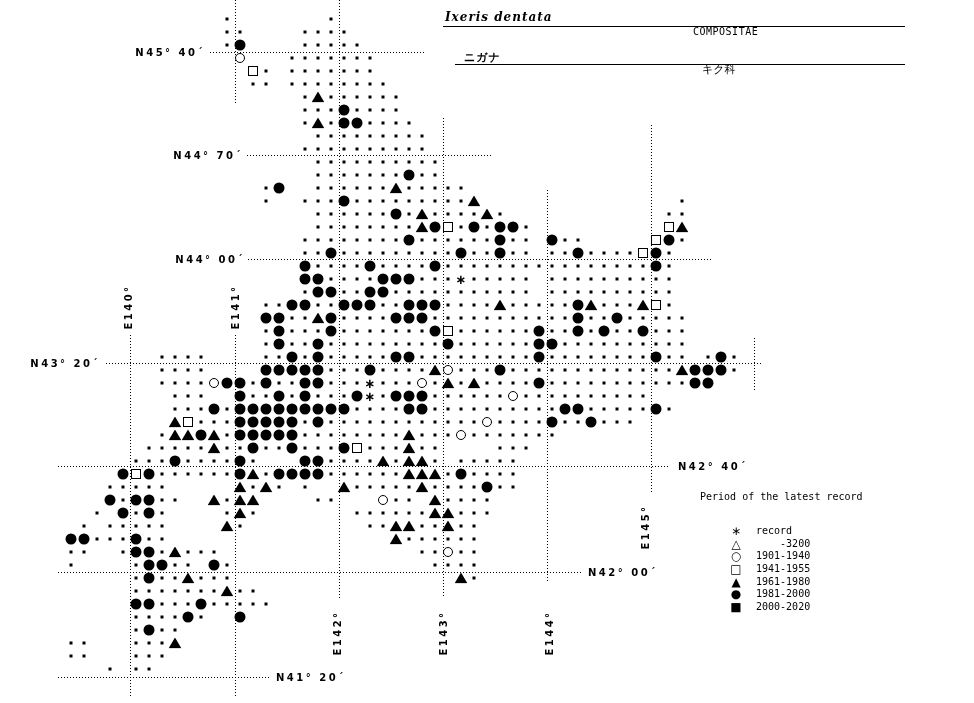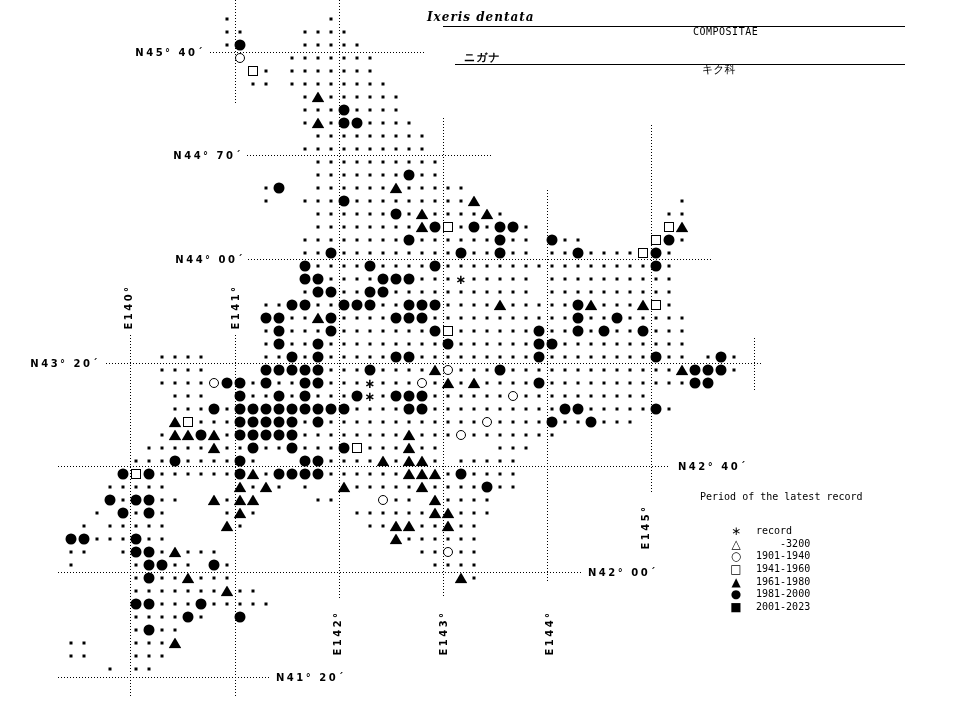--- a/index.html
+++ b/index.html
@@ -19,21 +19,21 @@
   .vline{position:absolute;width:1px;
     background-image:repeating-linear-gradient(to bottom,#000 0,#000 1px,transparent 1px,transparent 3px);}
   
   .lat-label{position:absolute;font:bold 10px "DejaVu Sans",sans-serif;letter-spacing:2.5px;
     white-space:nowrap;transform:translate(0,-50%);}
   .lat-label.end{transform:translate(-100%,-50%);}
   .lon-label{position:absolute;font:bold 10px "DejaVu Sans",sans-serif;letter-spacing:2.5px;
     white-space:nowrap;transform:translate(-50%,-50%) rotate(-90deg);}
   
   .rule{position:absolute;height:1px;background:#000;}
-  #species-latin{position:absolute;left:427px;top:10px;font:bold italic 12px "DejaVu Serif",serif;letter-spacing:1px;text-align:right;}
+  #species-latin{position:absolute;left:445px;top:10px;font:bold italic 12px "DejaVu Serif",serif;letter-spacing:1px;text-align:right;}
   #family-latin{position:absolute;left:693px;top:26px;font:10px "DejaVu Sans Mono",monospace;letter-spacing:0.5px;}
   #species-jp{position:absolute;left:464px;top:50px;font:bold 11px "DejaVu Sans",sans-serif;letter-spacing:1px;}
   #family-jp{position:absolute;left:702px;top:62px;font:11px "DejaVu Sans",sans-serif;}
   
   #legend-title{position:absolute;left:700px;top:491px;font:10px "DejaVu Sans Mono",monospace;white-space:pre;}
   .lg-row{position:absolute;left:727px;height:13px;}
   .lg-sym{display:inline-block;width:18px;text-align:center;font:12px "DejaVu Sans",sans-serif;vertical-align:middle;}
   .lg-lab{display:inline-block;margin-left:11px;font:10px "DejaVu Sans Mono",monospace;white-space:pre;vertical-align:middle;}
   
   #footer{position:absolute;right:44px;top:638px;text-align:right;font:11px "DejaVu Sans",sans-serif;line-height:13.4px;}
@@ -1052,26 +1052,26 @@
   <div class="lg-row" style="top:520px;">
     <span class="lg-sym">∗</span><span class="lg-lab">record</span>
   </div>
   <div class="lg-row" style="top:533px;">
     <span class="lg-sym">△</span><span class="lg-lab">    -3200</span>
   </div>
   <div class="lg-row" style="top:545px;">
     <span class="lg-sym">○</span><span class="lg-lab">1901-1940</span>
   </div>
   <div class="lg-row" style="top:558px;">
-    <span class="lg-sym">□</span><span class="lg-lab">1941-1960</span>
+    <span class="lg-sym">□</span><span class="lg-lab">1941-1955</span>
   </div>
   <div class="lg-row" style="top:571px;">
     <span class="lg-sym">▲</span><span class="lg-lab">1961-1980</span>
   </div>
   <div class="lg-row" style="top:583px;">
     <span class="lg-sym">●</span><span class="lg-lab">1981-2000</span>
   </div>
   <div class="lg-row" style="top:596px;">
-    <span class="lg-sym">■</span><span class="lg-lab">2001-2023</span>
+    <span class="lg-sym">■</span><span class="lg-lab">2000-2020</span>
   </div>
 
 
 </div>
 
 </body></html>

